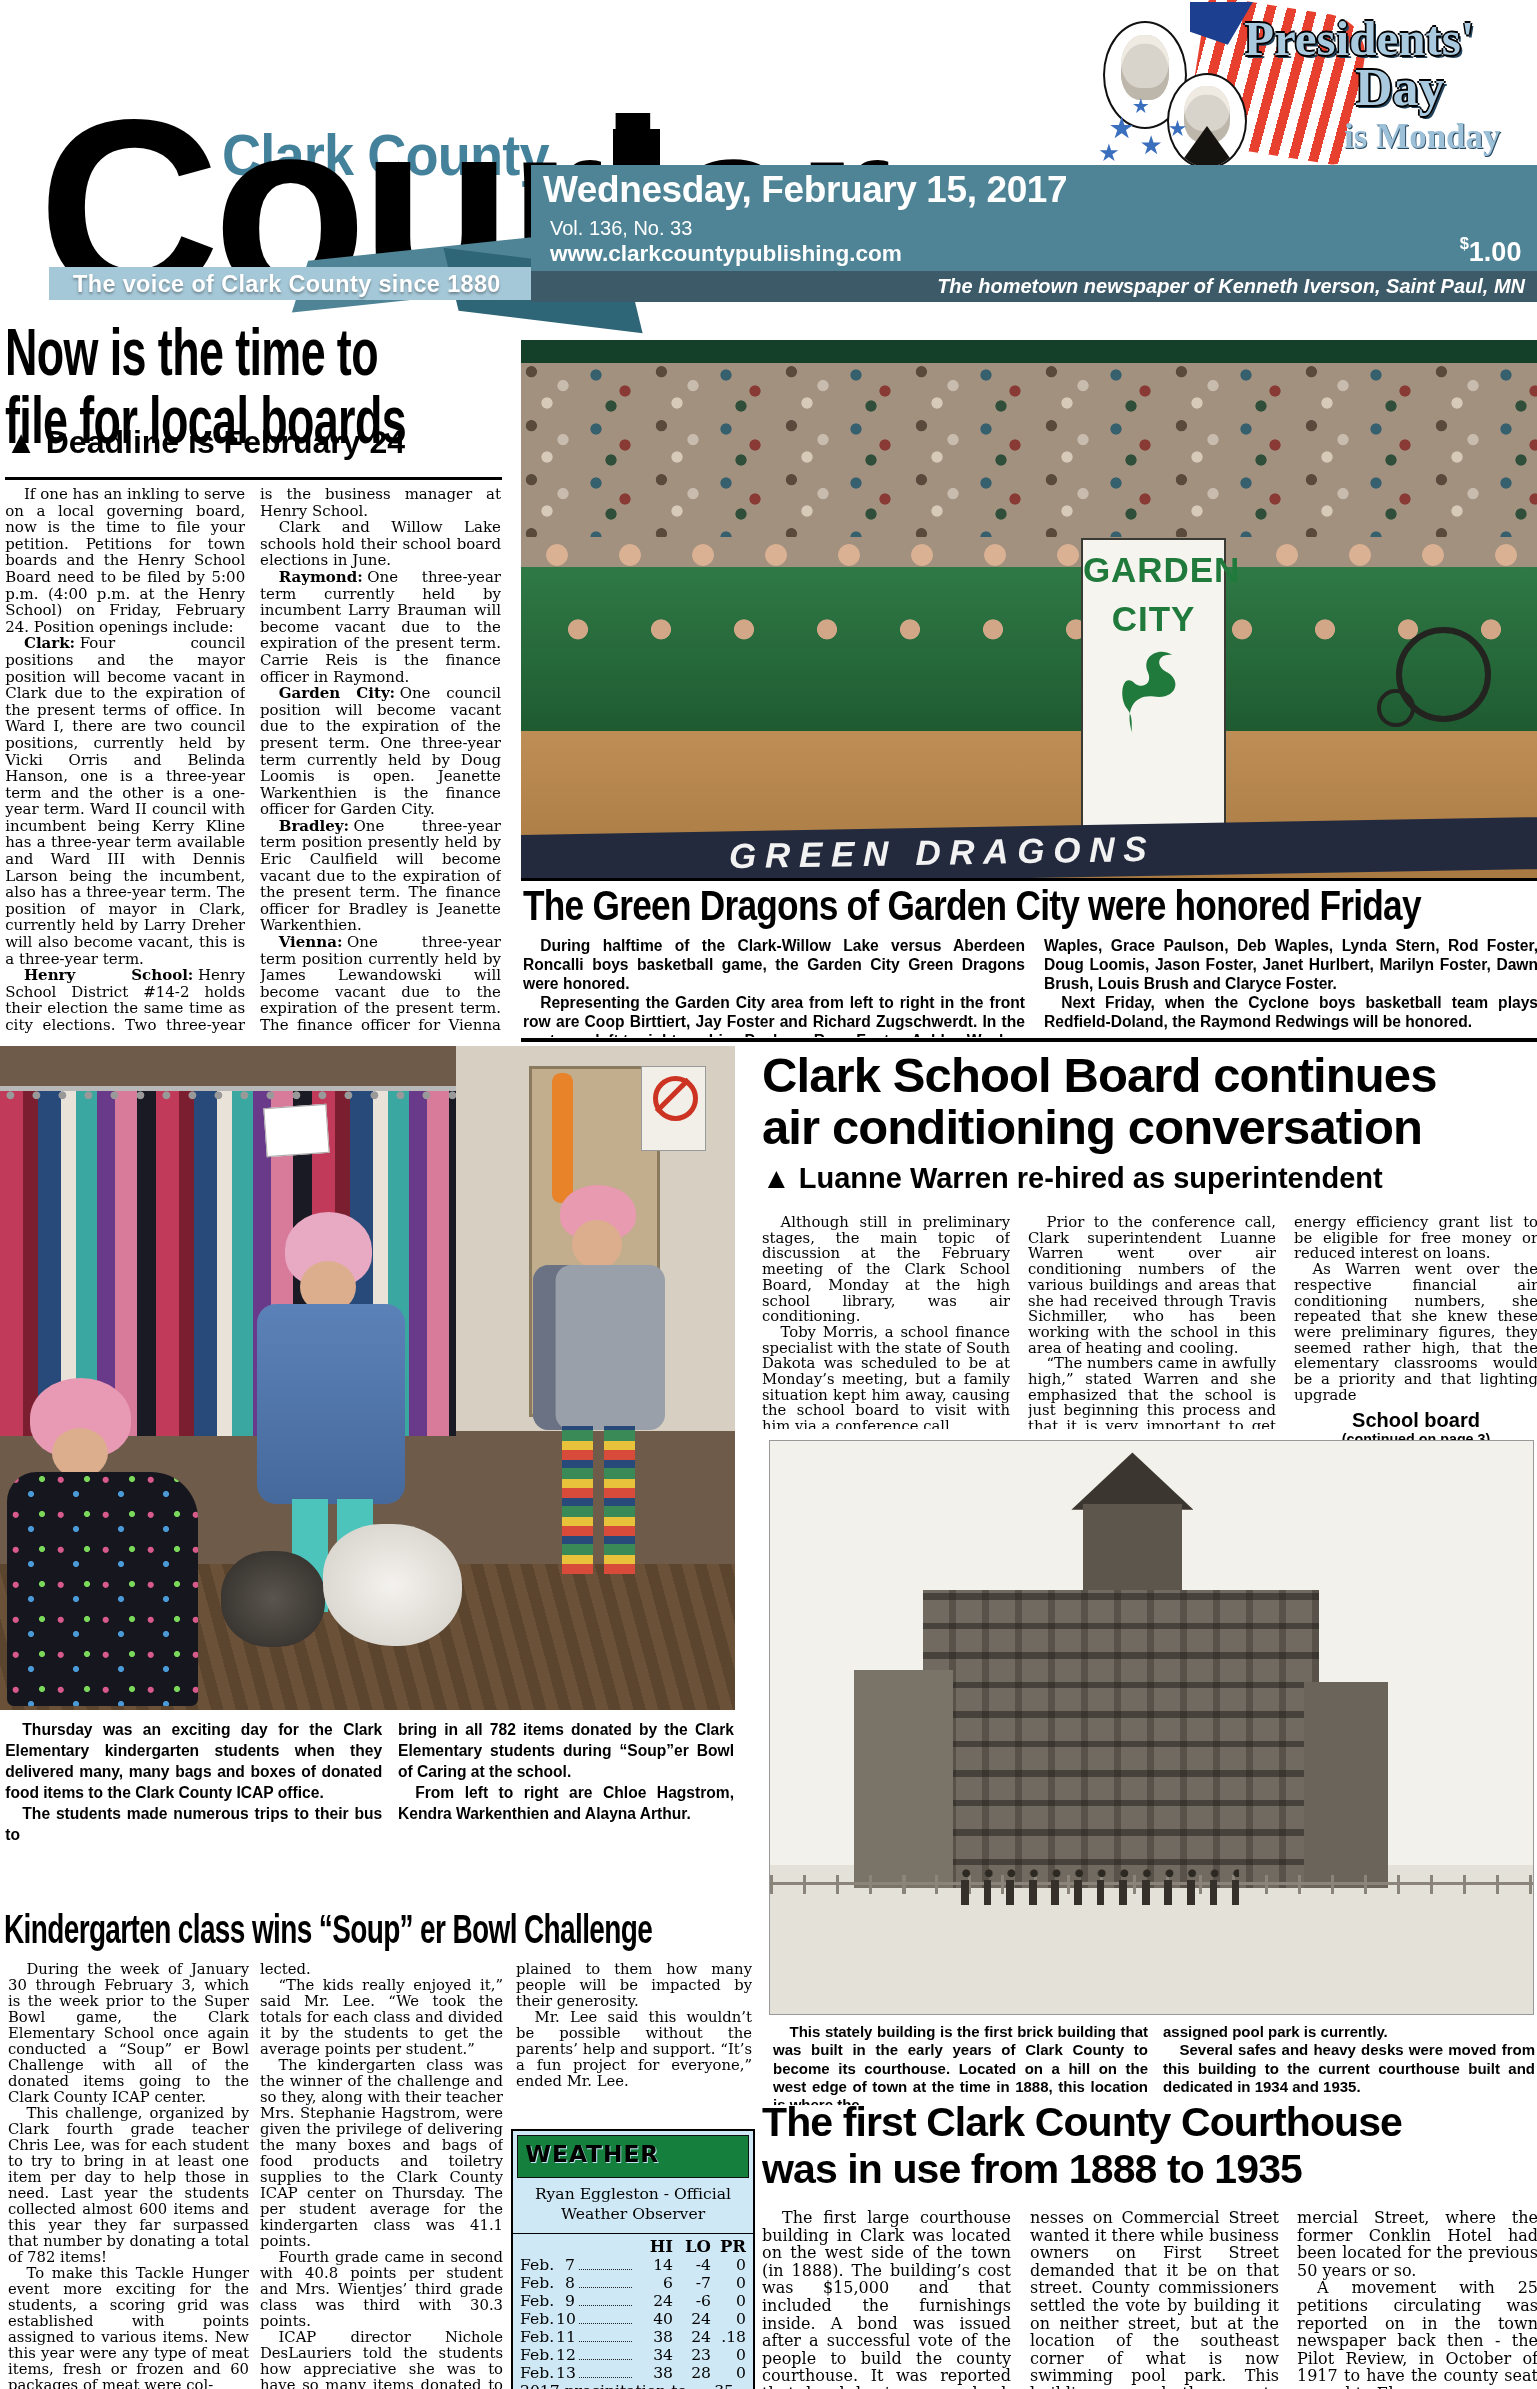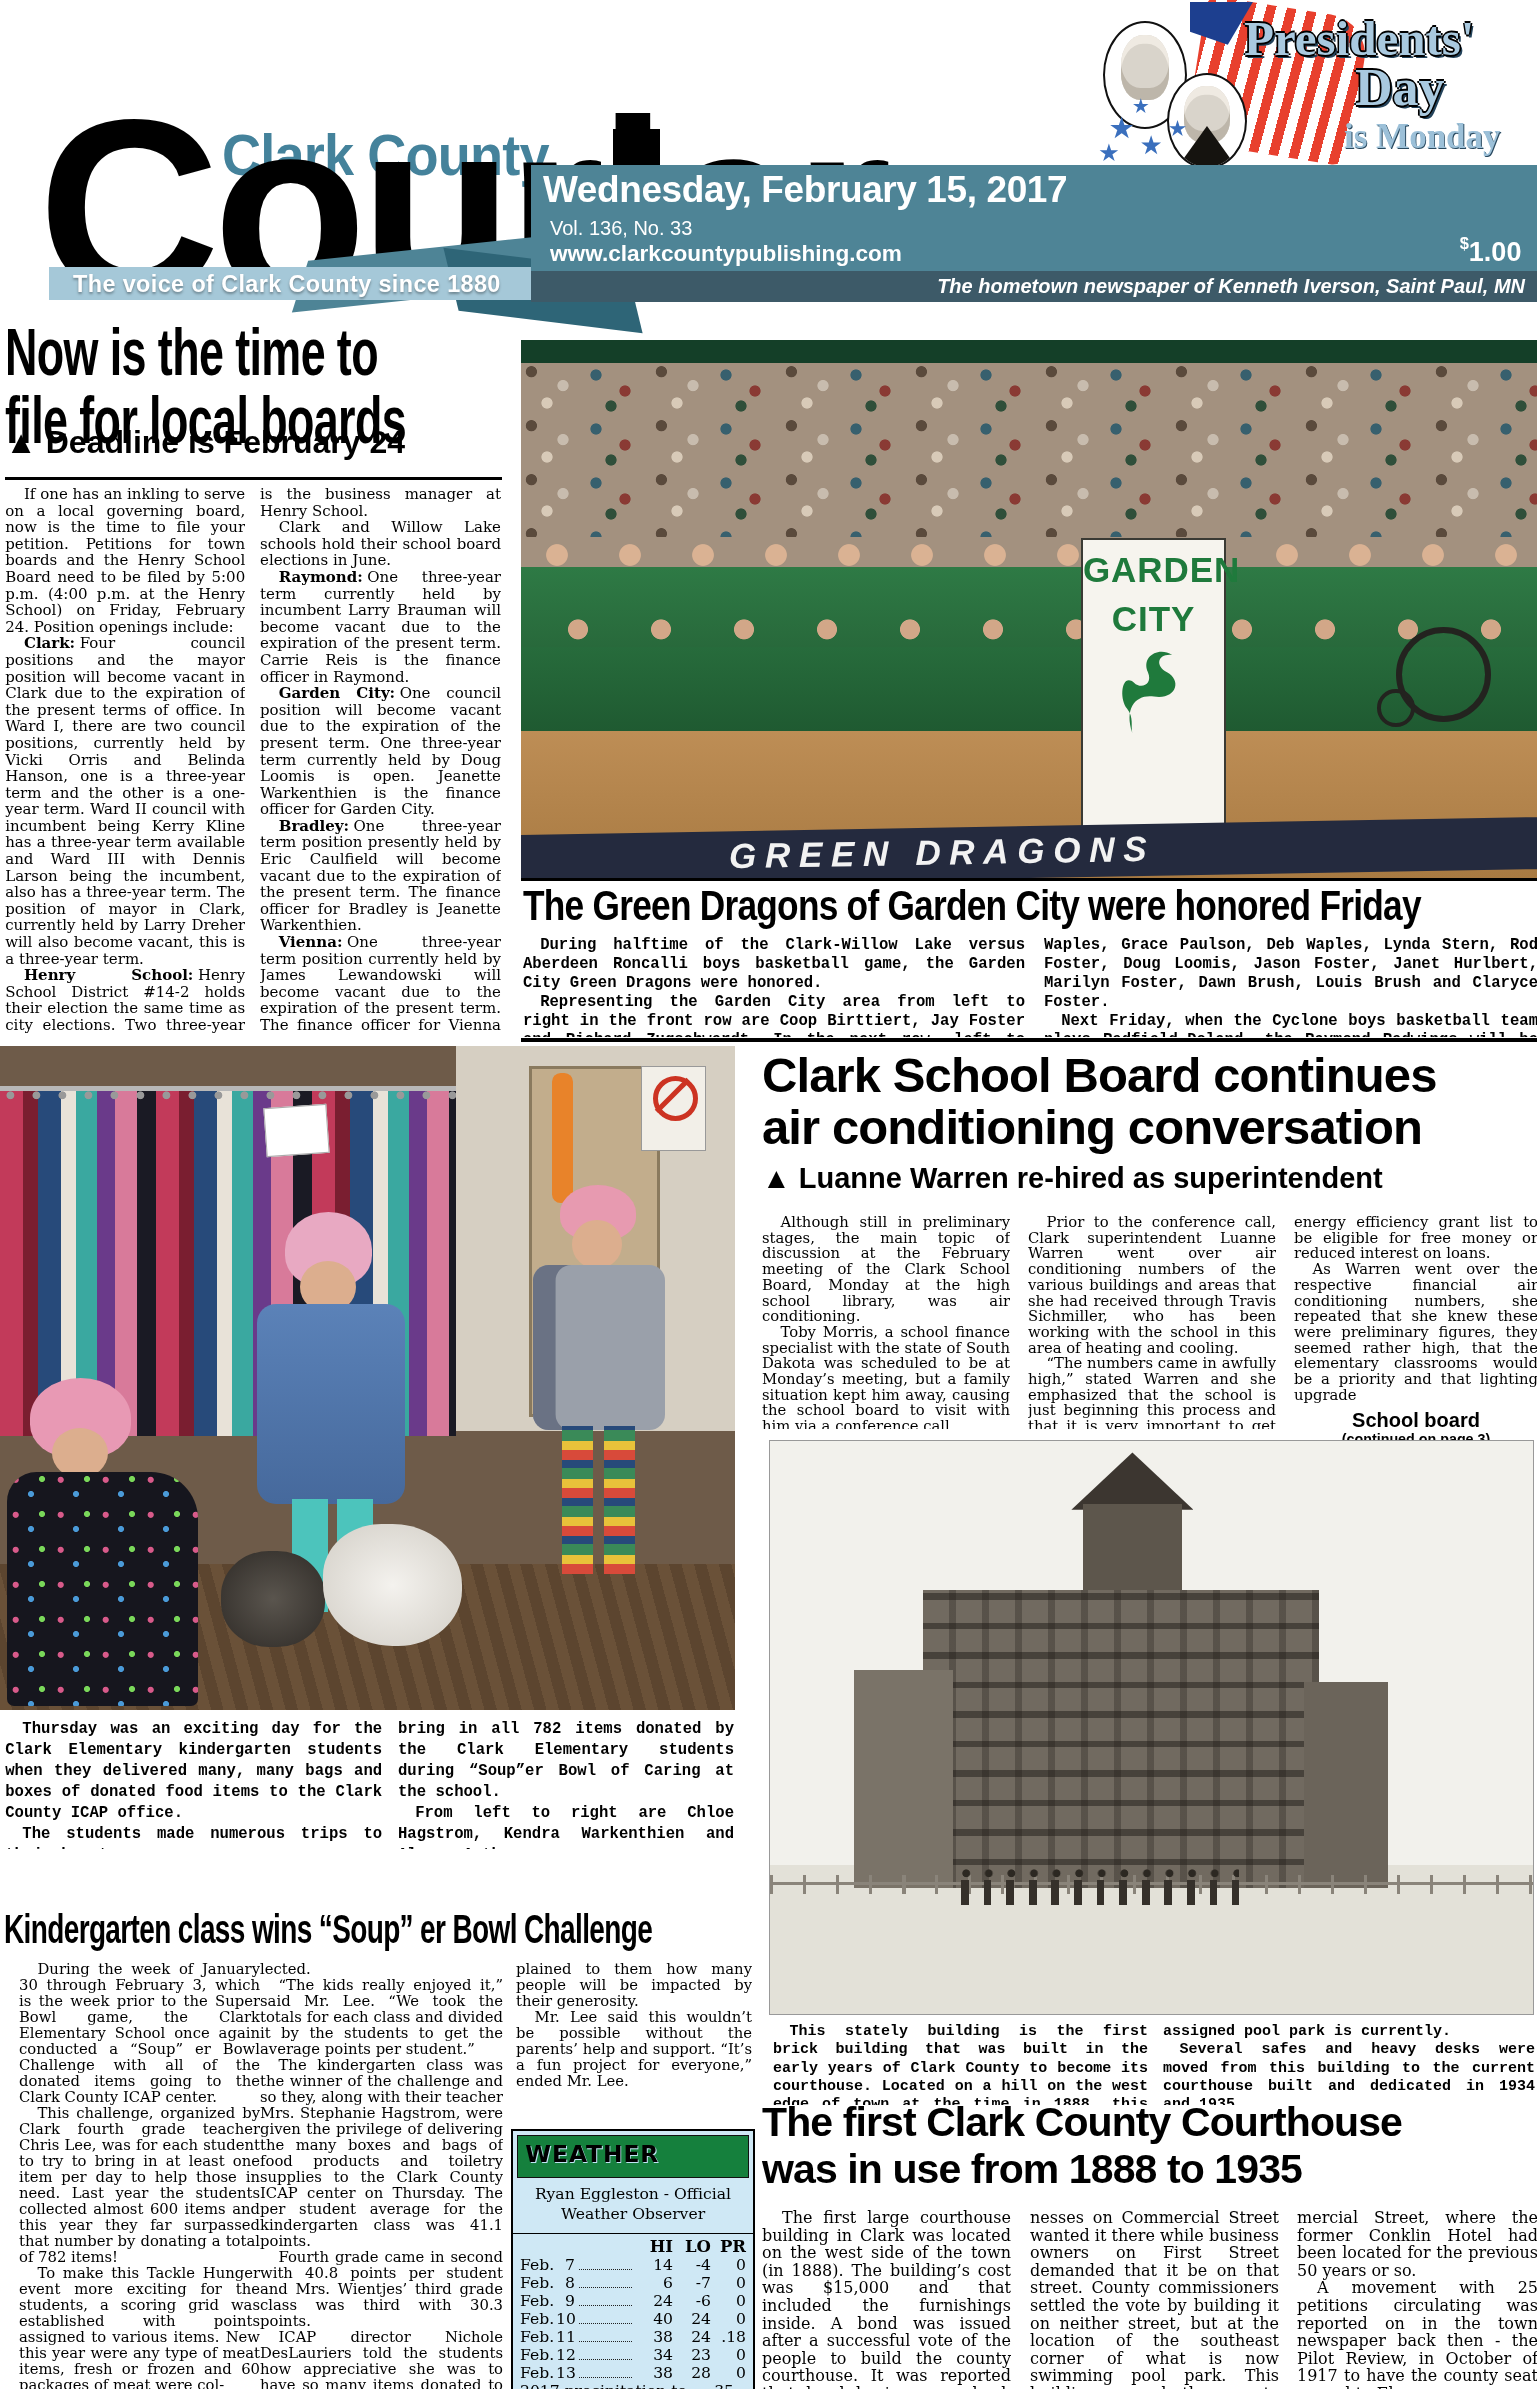--- a/index.html
+++ b/index.html
@@ -51,21 +51,21 @@
   .price .pv{font-size:27px;}
   .home-band{left:531px;top:271px;width:1006px;height:31px;background:var(--navy-band,#3d5a68);}
   .home-band span{position:absolute;right:12px;top:0;line-height:31px;color:#fff;font-weight:bold;
                   font-style:italic;font-size:20px;white-space:nowrap;}
   
   .hl{font-weight:bold;white-space:nowrap;transform-origin:left top;letter-spacing:-0.9px;}
   .serifcol{font-family:"DejaVu Serif","Liberation Serif",serif;text-align:justify;}
   .para{margin:0;text-indent:1.25em;}
   .para.cont{text-indent:0;}
   .lead{margin-right:.3em;}
-  .cap{font-weight:bold;text-align:justify;line-height:1.22;font-family:Liberation Mono, monospace;}
+  .cap{font-weight:bold;text-align:justify;line-height:1.22;}
   .cap .para{text-indent:1.1em;}
   .cap .para.cont{text-indent:0;}
   .jump{text-align:center;font-weight:bold;margin-top:7px;}
   .jump .jt{font-size:20px;line-height:1.1;}
   .jump .jn{font-size:14.3px;line-height:1.2;}
   .rule{background:#000;}
   
   .b-h1{left:5.2px;top:314px;font-size:66px;transform:scaleX(.68);}
   .b-h2{left:5.2px;top:382px;font-size:66px;transform:scaleX(.68);}
   .b-sub{left:5.2px;top:424px;font-size:32px;font-weight:bold;white-space:nowrap;}
@@ -183,21 +183,21 @@
      background:repeating-linear-gradient(0deg,#d84a3a 0 10.4px,#e8c23a 10.4px 19px,#3a8a58 19px 29.5px,#274a7a 29.5px 38px);}
   .kg3 .leg1{left:33px;} .kg3 .leg2{left:75px;}
   .kp-bag{position:absolute;left:44%;top:72%;width:139px;height:122px;background:radial-gradient(#f4f2ee,#d2cec6);
      border-radius:42% 50% 46% 50%;}
   .kp-bag2{position:absolute;left:30%;top:76%;width:104px;height:96px;background:radial-gradient(#5a554e,#2e2a26);
      border-radius:46%;}
   .kc-c1{left:5.2px;top:1719px;width:377px;height:130px;font-size:15.6px;line-height:1.35;overflow:hidden;}
   .kc-c2{left:398px;top:1719px;width:336px;height:130px;font-size:15.6px;line-height:1.35;overflow:hidden;}
   .kd-h{left:3.5px;top:1907px;font-size:40px;transform:scaleX(.70);}
   .kd-col{top:1961px;font-size:14.8px;line-height:16px;}
-  .kd-c1{left:19px;width:241px;height:429px;overflow:hidden;}
+  .kd-c1{left:8px;width:241px;height:429px;overflow:hidden;}
   .kd-c2{left:260px;width:243px;height:429px;overflow:hidden;}
   .kd-c3{left:516px;width:236px;height:155px;overflow:hidden;}
   
   .wx{left:511px;top:2129px;width:240px;height:260px;background:var(--wx-bg,#cfe8f5);border:2.6px solid #000;
       font-family:"DejaVu Serif","Liberation Serif",serif;}
   .wx-title{margin:4.3px 4.3px 0 4.3px;height:43px;background:#15803d;border:1.7px solid #111;
       font-family:"DejaVu Sans","Liberation Sans",sans-serif;font-weight:bold;font-size:23.4px;
       padding:3.5px 0 0 7px;box-sizing:border-box;letter-spacing:0.9px;text-shadow:0.9px 0.9px 0 #bfe4f2;}
   .wx-obs{text-align:center;font-size:15.6px;line-height:1.25;margin-top:7px;}
   .wx-div{border-top:1.7px solid #000;margin-top:8.7px;}

